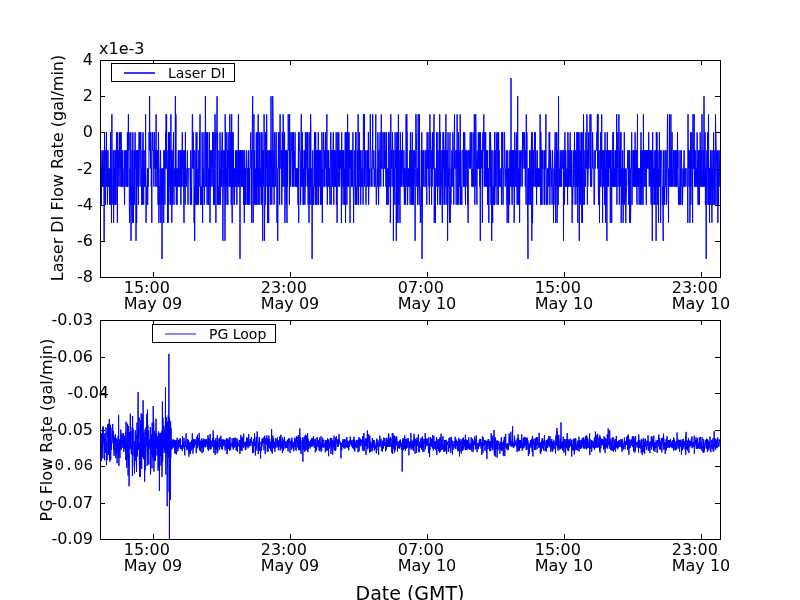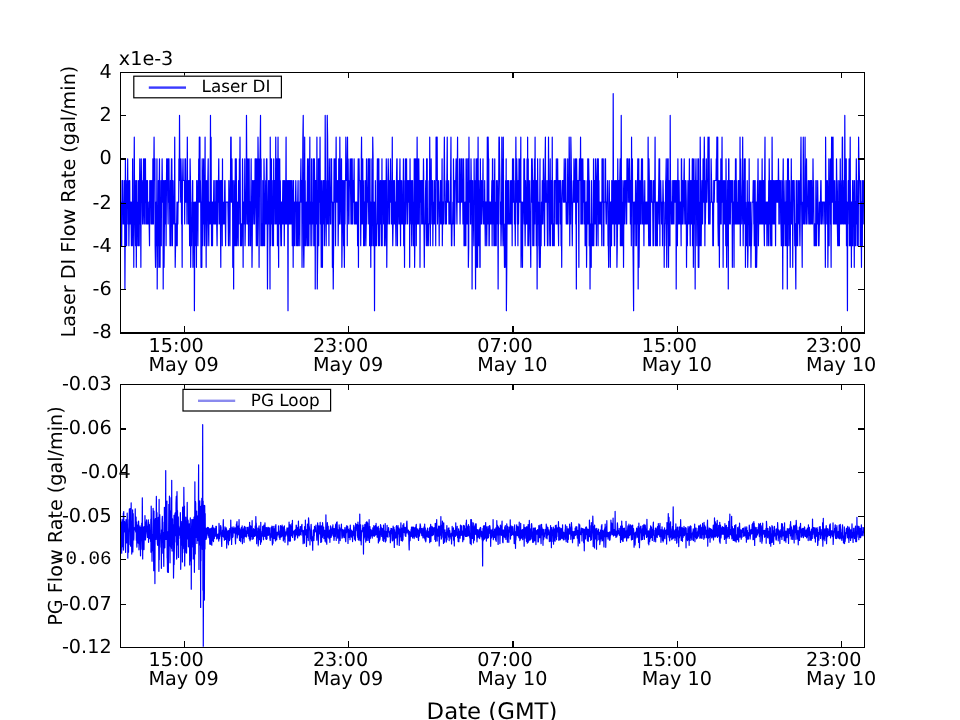--- a/index.html
+++ b/index.html
@@ -137,21 +137,21 @@
       <div class="tick-label xt" style="left: 701px; top: 542px;">
         <div>23:00</div>
         <div>May 10</div>
       </div>
       <div class="tick-label yt" style="left: 3px; top: 312px;">-0.03</div>
       <div class="tick-label yt" style="left: 3px; top: 349px;">-0.06</div>
       <div class="tick-label yt" style="left: 19px; top: 385px;">-0.04</div>
       <div class="tick-label yt" style="left: 3px; top: 422px;">-0.05</div>
       <div class="tick-label yt" style="left: 3px; top: 458px; font-family: Liberation Mono, monospace;">-0.06</div>
       <div class="tick-label yt" style="left: 3px; top: 495px;">-0.07</div>
-      <div class="tick-label yt" style="left: 3px; top: 531px;">-0.12</div>
+      <div class="tick-label yt" style="left: 3px; top: 531px;">-0.09</div>
     </div>
 
   <div class="offset-text">x1e-3</div>
   <div class="ylabel ylabel-1">Laser DI Flow Rate (gal/min)</div>
   <div class="ylabel ylabel-2">PG Flow Rate (gal/min)</div>
   <div class="xlabel">Date (GMT)</div>
 
   <div class="legend legend-1">
     <span class="legend-line" id="legend-line-0" style="background: rgb(58, 58, 255);"></span>
     <span class="legend-label">Laser DI</span>

